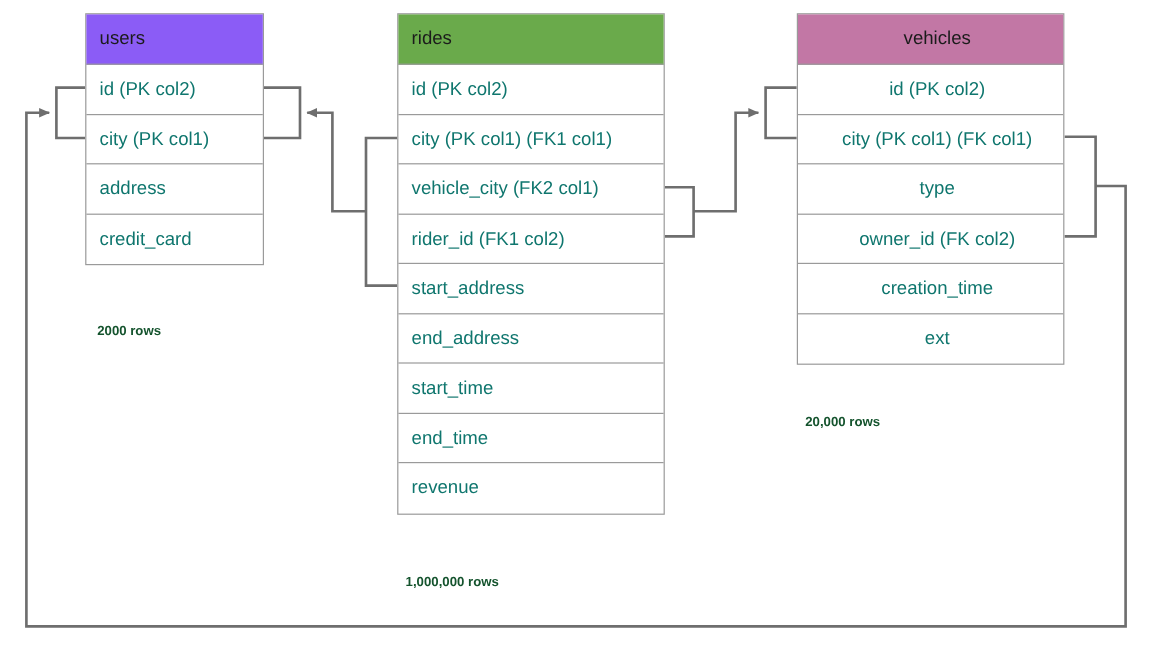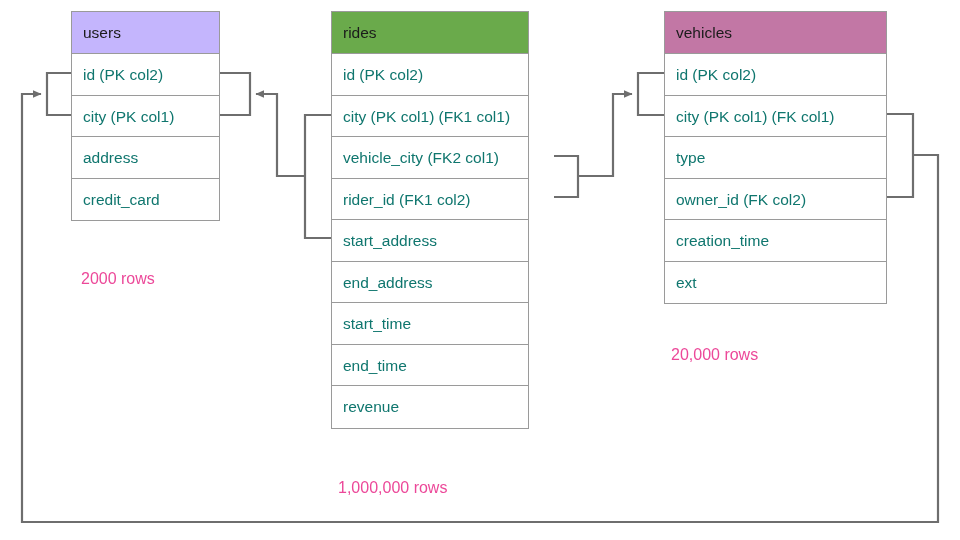--- a/index.html
+++ b/index.html
@@ -50,23 +50,24 @@
     color: #0f766e;
     border-bottom: 1px solid #9a9a9a;
     white-space: nowrap;
     overflow: hidden;
   }
   .entity-field:last-child {
     border-bottom: none;
   }
   .rowcount {
     position: absolute;
-    font-size: 16px;
-    color: #ec4899;
+    font-size: 11px;
+    color: #14532d;
     white-space: nowrap;
+    font-weight: bold;
   }
 </style>
 </head>
 <body>
 
 <div id="canvas">
 
   <svg class="wires" viewBox="0 0 960 540" xmlns="http://www.w3.org/2000/svg">
     <defs>
       <marker id="arrowR" markerWidth="9" markerHeight="8" refX="8.4" refY="4" orient="auto" markerUnits="userSpaceOnUse">
@@ -93,43 +94,43 @@
 
       <path d="M305,176 L277,176 L277,94 L256,94" marker-end="url(#arrowL)"></path>
 
       <path d="M578,176 L613,176 L613,94 L632,94" marker-end="url(#arrowR)"></path>
 
       <path d="M913,155 L938,155 L938,522 L22,522 L22,94 L41,94" marker-end="url(#arrowR)"></path>
     </g>
   </svg>
 
   <div class="entity" style="left:71px; top:11px; width:149px;">
-    <div class="entity-header" style="background:#c4b5fd;">users</div>
+    <div class="entity-header" style="background:#8b5cf6;">users</div>
     <div class="entity-field">id (PK col2)</div>
     <div class="entity-field">city (PK col1)</div>
     <div class="entity-field">address</div>
     <div class="entity-field">credit_card</div>
   </div>
   <div class="rowcount" style="left:81px; top:270px;">2000 rows</div>
 
-  <div class="entity" style="left:331px; top:11px; width:198px;">
+  <div class="entity" style="left:331px; top:11px; width:223px;">
     <div class="entity-header" style="background:#6aaa4b;">rides</div>
     <div class="entity-field">id (PK col2)</div>
     <div class="entity-field">city (PK col1) (FK1 col1)</div>
     <div class="entity-field">vehicle_city (FK2 col1)</div>
     <div class="entity-field">rider_id (FK1 col2)</div>
     <div class="entity-field">start_address</div>
     <div class="entity-field">end_address</div>
     <div class="entity-field">start_time</div>
     <div class="entity-field">end_time</div>
     <div class="entity-field">revenue</div>
   </div>
   <div class="rowcount" style="left:338px; top:479px;">1,000,000 rows</div>
 
-  <div class="entity" style="left:664px; top:11px; width:223px;">
+  <div class="entity" style="left:664px; top:11px; width:223px;text-align:center;">
     <div class="entity-header" style="background:#c277a5;">vehicles</div>
     <div class="entity-field">id (PK col2)</div>
     <div class="entity-field">city (PK col1) (FK col1)</div>
     <div class="entity-field">type</div>
     <div class="entity-field">owner_id (FK col2)</div>
     <div class="entity-field">creation_time</div>
     <div class="entity-field">ext</div>
   </div>
   <div class="rowcount" style="left:671px; top:346px;">20,000 rows</div>
 

